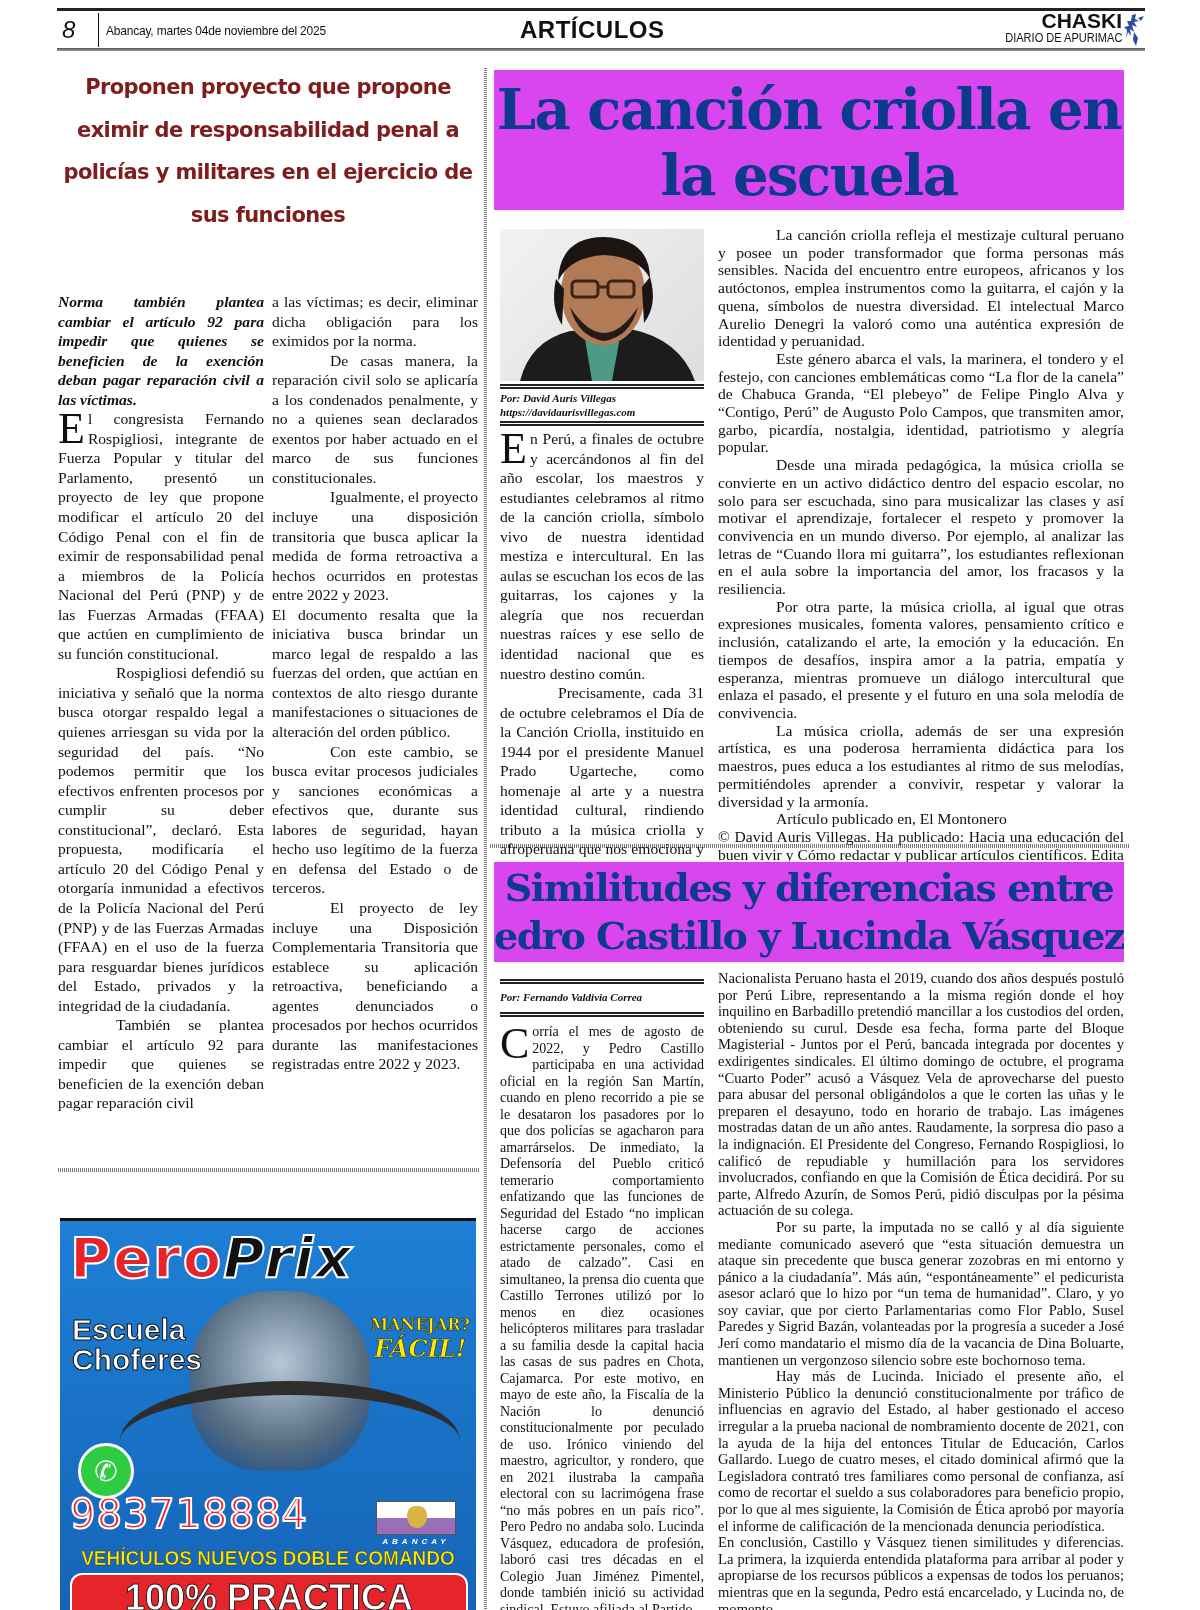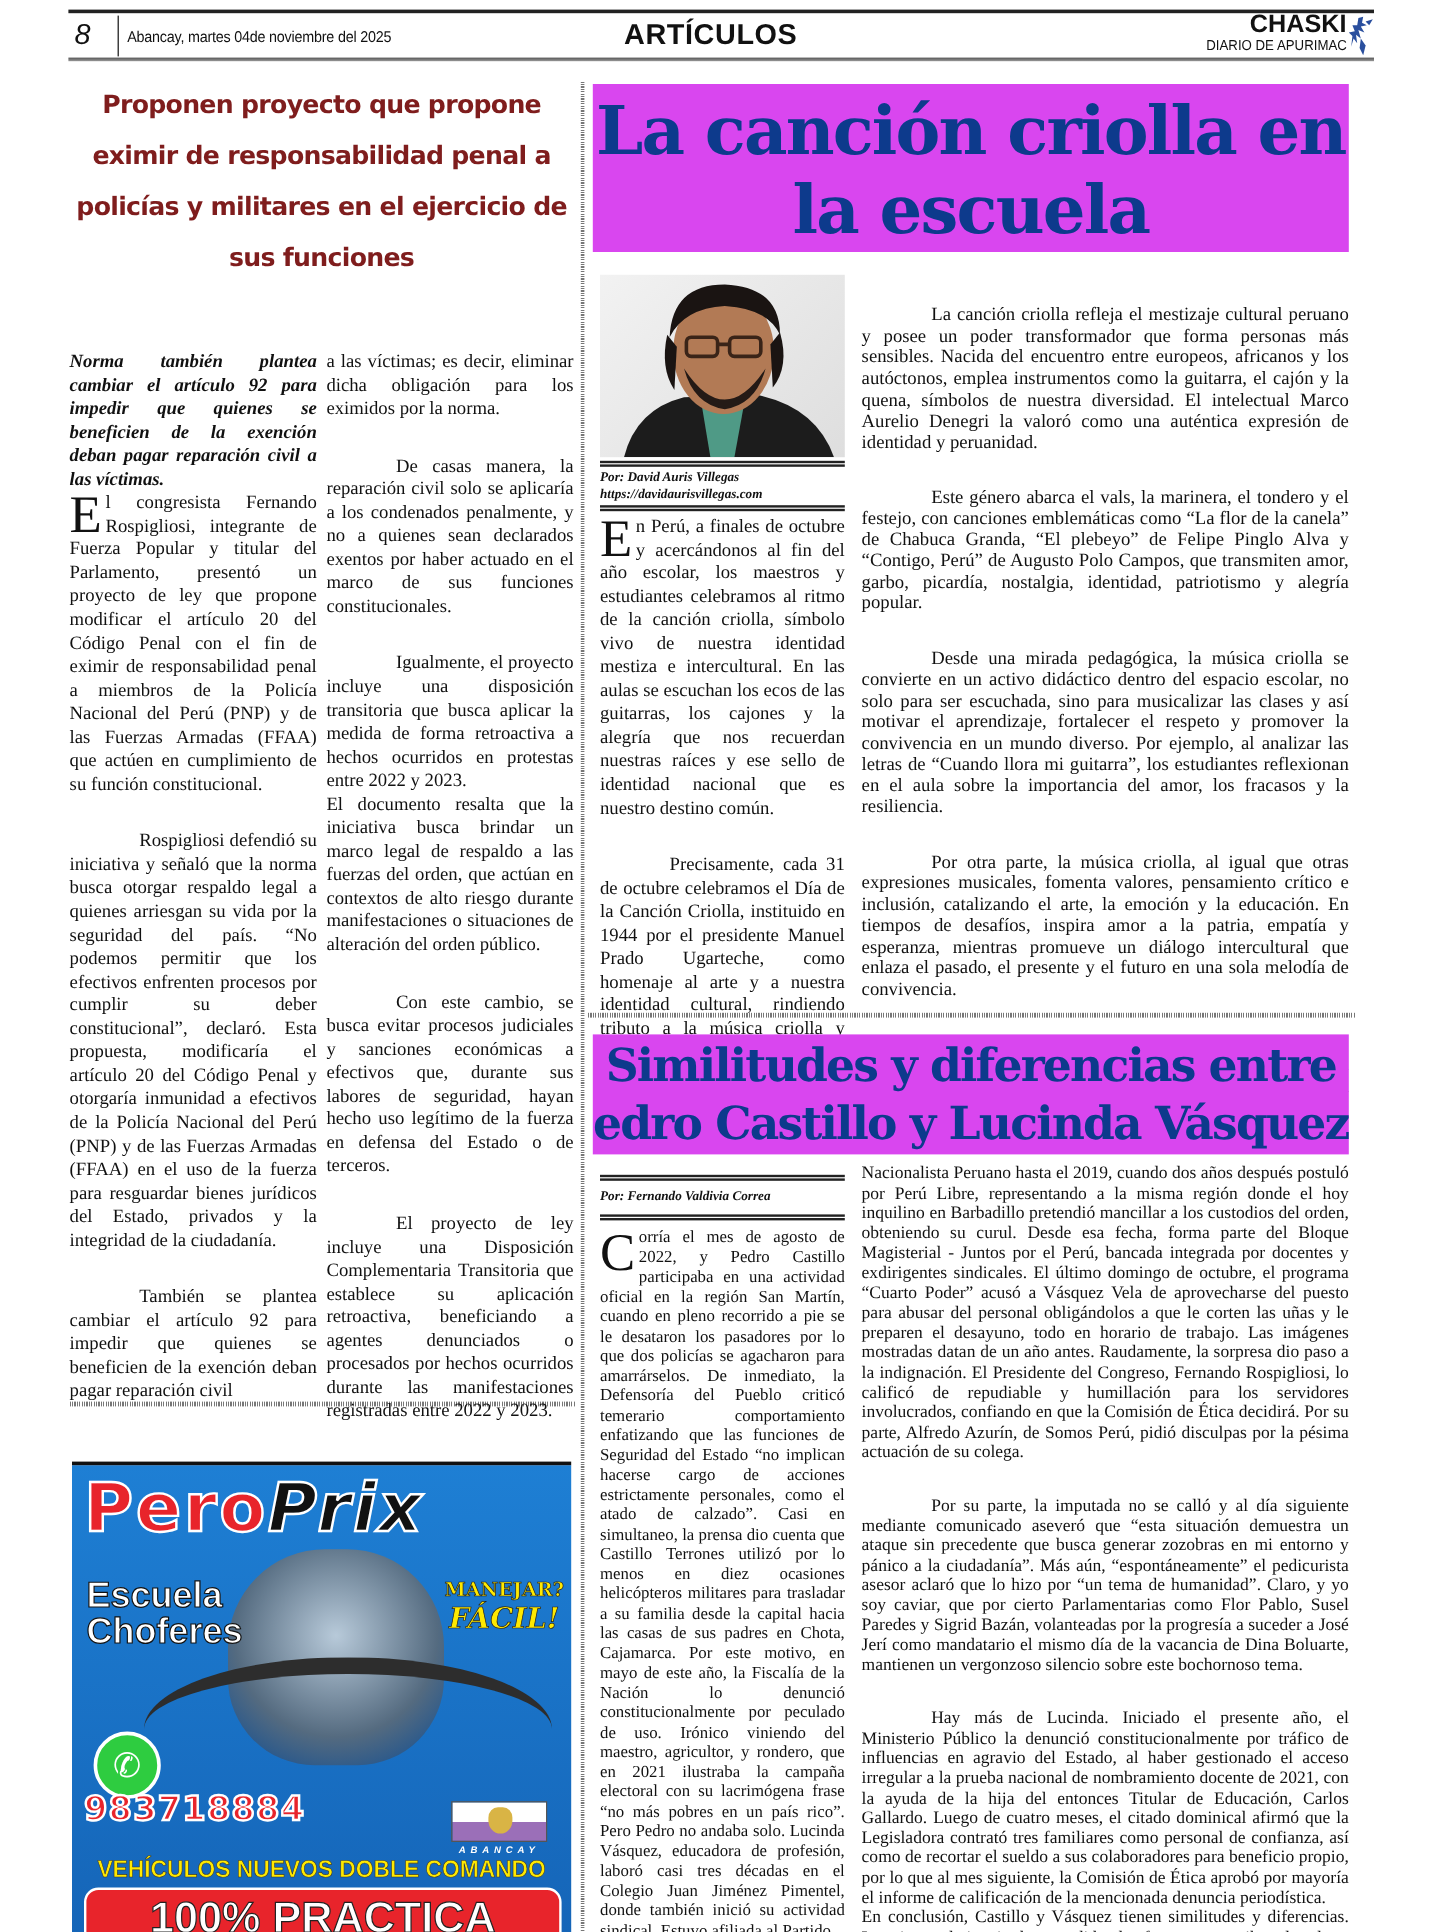--- a/index.html
+++ b/index.html
@@ -19,21 +19,21 @@
   .hdr-logo { position: absolute; left: 1122px; top: 12px; width: 24px; height: 36px; }
 
   
   .vdots { position: absolute; width: 3px; background: repeating-linear-gradient(#777 0 1px, #fff 1px 2px); }
   .hdots { position: absolute; height: 4px; background: repeating-linear-gradient(90deg, #777 0 1px, #fff 1px 2px); }
 
   
   .left-headline { position: absolute; left: 58px; top: 66px; width: 420px; text-align: center; font-family: "DejaVu Sans", sans-serif; font-weight: bold; font-size: 21px; line-height: 42.5px; letter-spacing: -0.6px; color: #7f1d1d; }
   .col { position: absolute; font-size: 15.6px; line-height: 19.55px; text-align: justify; hyphens: manual; color: #111; }
   .col p { margin: 0; }
-  .col p.ind { text-indent: 58px; margin-top: 28px; }
+  .col p.ind { text-indent: 58px; }
   .lead { font-weight: bold; font-style: italic; }
   .dropcap { float: left; font-size: 44px; line-height: 36px; margin: 2px 3px 0 0; font-family: "Liberation Serif", serif; }
 
   
   .banner { position: absolute; background: #d946ef; color: #0d3a8c; text-align: center; font-family: "DejaVu Serif", serif; font-weight: bold; letter-spacing: -1.5px; }
   .banner span { display: block; }
   .banner1 { left: 494px; top: 70px; width: 630px; height: 140px; font-size: 56px; line-height: 66px; padding-top: 6px; }
   .banner2 { left: 494px; top: 862px; width: 630px; height: 100px; font-size: 38px; line-height: 48px; padding-top: 2px; white-space: nowrap; overflow: hidden; }
 
   
@@ -45,21 +45,21 @@
   .ad { position: absolute; left: 60px; top: 1218px; width: 416px; height: 392px; background: linear-gradient(#1e7fd4, #1565b8); border-top: 3px solid #111; overflow: hidden; font-family: "Liberation Sans", sans-serif; }
   .ad-brand { position: absolute; left: 10px; top: 4px; font-size: 56px; font-weight: bold; letter-spacing: 2px; color: #e8242b; -webkit-text-stroke: 2px #fff; font-family: "DejaVu Sans", sans-serif; }
   .ad-brand .prix { color: #111; -webkit-text-stroke: 2px #fff; font-style: italic; }
   .ad-face { position: absolute; left: 130px; top: 70px; width: 180px; height: 180px; border-radius: 45% 45% 40% 40%; background: radial-gradient(circle at 50% 40%, #c9d3db, #5b6a78 60%, #1b4f8a 90%); opacity: 0.9; }
   .ad-wheel { position: absolute; left: 60px; top: 160px; width: 340px; height: 120px; border-top: 14px solid #2d2d2d; border-radius: 50% 50% 0 0; }
   .ad-escuela { position: absolute; left: 12px; top: 94px; font-size: 30px; font-weight: bold; line-height: 30px; color: #fff; -webkit-text-stroke: 1px #111; }
   .ad-manejar { position: absolute; right: 6px; top: 94px; text-align: center; color: #ffe900; font-family: "DejaVu Serif", serif; font-weight: bold; margin-left: 25px; -webkit-text-stroke: 0.6px #222; }
   .ad-manejar .m1 { font-size: 16px; }
   .ad-manejar .m2 { font-size: 24px; font-style: italic; }
   .ad-wa { position: absolute; left: 18px; top: 222px; width: 56px; height: 56px; border-radius: 50%; background: #2ecc40; border: 3px solid #fff; display: flex; align-items: center; justify-content: center; color: #fff; font-size: 28px; }
-  .ad-phone { position: absolute; left: 10px; top: 270px; font-size: 28px; font-weight: bold; color: #e8242b; -webkit-text-stroke: 2px #fff; letter-spacing: 1px; font-family: "DejaVu Sans", sans-serif; }
+  .ad-phone { position: absolute; left: 10px; top: 270px; font-size: 40px; font-weight: normal; color: #e8242b; -webkit-text-stroke: 2px #fff; letter-spacing: 1px; font-family: "DejaVu Sans", sans-serif; }
   .ad-flag { position: absolute; left: 316px; top: 280px; width: 80px; height: 34px; background: linear-gradient(#fff 50%, #9b6fb8 50%); border: 1px solid #555; }
   .ad-flag-emblem { position: absolute; left: 30px; top: 4px; width: 20px; height: 22px; background: #d9b445; border-radius: 40% 40% 50% 50%; }
   .ad-abancay { position: absolute; left: 316px; top: 316px; width: 80px; text-align: center; font-size: 8px; letter-spacing: 4px; color: #fff; font-weight: bold; font-style: italic; }
   .ad-vehiculos { position: absolute; left: 0; top: 326px; width: 416px; text-align: center; font-size: 20px; font-weight: bold; color: #ffe900; -webkit-text-stroke: 0.5px #333; transform: scaleX(0.95); }
   .ad-practica { position: absolute; left: 10px; top: 352px; width: 398px; height: 50px; background: #e8242b; border-radius: 12px; border: 2px solid #fff; text-align: center; font-size: 36px; font-weight: bold; color: #fff; -webkit-text-stroke: 1px #222; line-height: 46px; }
 </style>
 </head>
 <body>
 
 <div>
@@ -158,20 +158,21 @@
   <div class="col" style="left:500px; top:429px; width:204px;">
     <p><span class="dropcap">E</span><span>n Perú, a finales de octubre y acercándonos al fin del año escolar, los maestros y estudiantes celebramos al ritmo de la canción criolla, símbolo vivo de nuestra identidad mestiza e intercultural. En las aulas se escuchan los ecos de las guitarras, los cajones y la alegría que nos recuerdan nuestras raíces y ese sello de identidad nacional que es nuestro destino común.</span></p>
     <p class="ind">Precisamente, cada 31 de octubre celebramos el Día de la Canción Criolla, instituido en 1944 por el presidente Manuel Prado Ugarteche, como homenaje al arte y a nuestra identidad cultural, rindiendo tributo a la música criolla y afroperuana que nos emociona y nos une.</p>
   </div>
 
   <div class="col" style="left:718px; top:226px; width:406px; line-height:17.7px;">
     <p class="ind">La canción criolla refleja el mestizaje cultural peruano y posee un poder transformador que forma personas más sensibles. Nacida del encuentro entre europeos, africanos y los autóctonos, emplea instrumentos como la guitarra, el cajón y la quena, símbolos de nuestra diversidad. El intelectual Marco Aurelio Denegri la valoró como una auténtica expresión de identidad y peruanidad.</p>
     <p class="ind">Este género abarca el vals, la marinera, el tondero y el festejo, con canciones emblemáticas como “La flor de la canela” de Chabuca Granda, “El plebeyo” de Felipe Pinglo Alva y “Contigo, Perú” de Augusto Polo Campos, que transmiten amor, garbo, picardía, nostalgia, identidad, patriotismo y alegría popular.</p>
     <p class="ind">Desde una mirada pedagógica, la música criolla se convierte en un activo didáctico dentro del espacio escolar, no solo para ser escuchada, sino para musicalizar las clases y así motivar el aprendizaje, fortalecer el respeto y promover la convivencia en un mundo diverso. Por ejemplo, al analizar las letras de “Cuando llora mi guitarra”, los estudiantes reflexionan en el aula sobre la importancia del amor, los fracasos y la resiliencia.</p>
     <p class="ind">Por otra parte, la música criolla, al igual que otras expresiones musicales, fomenta valores, pensamiento crítico e inclusión, catalizando el arte, la emoción y la educación. En tiempos de desafíos, inspira amor a la patria, empatía y esperanza, mientras promueve un diálogo intercultural que enlaza el pasado, el presente y el futuro en una sola melodía de convivencia.</p>
+    <p class="ind">La música criolla, además de ser una expresión artística, es una poderosa herramienta didáctica para los maestros, pues educa a los estudiantes al ritmo de sus melodías, permitiéndoles aprender a convivir, respetar y valorar la diversidad y la armonía.</p>
     <p class="ind">Artículo publicado en, El Montonero</p>
     <p>© David Auris Villegas. Ha publicado: Hacia una educación del buen vivir y Cómo redactar y publicar artículos científicos. Edita y divulga la revista AURIS</p>
   </div>
 </article>
 
 <article>
   <h2 class="banner banner2">
     <span>Similitudes y diferencias entre</span>
     <span>edro Castillo y Lucinda Vásquez</span>
   </h2>

